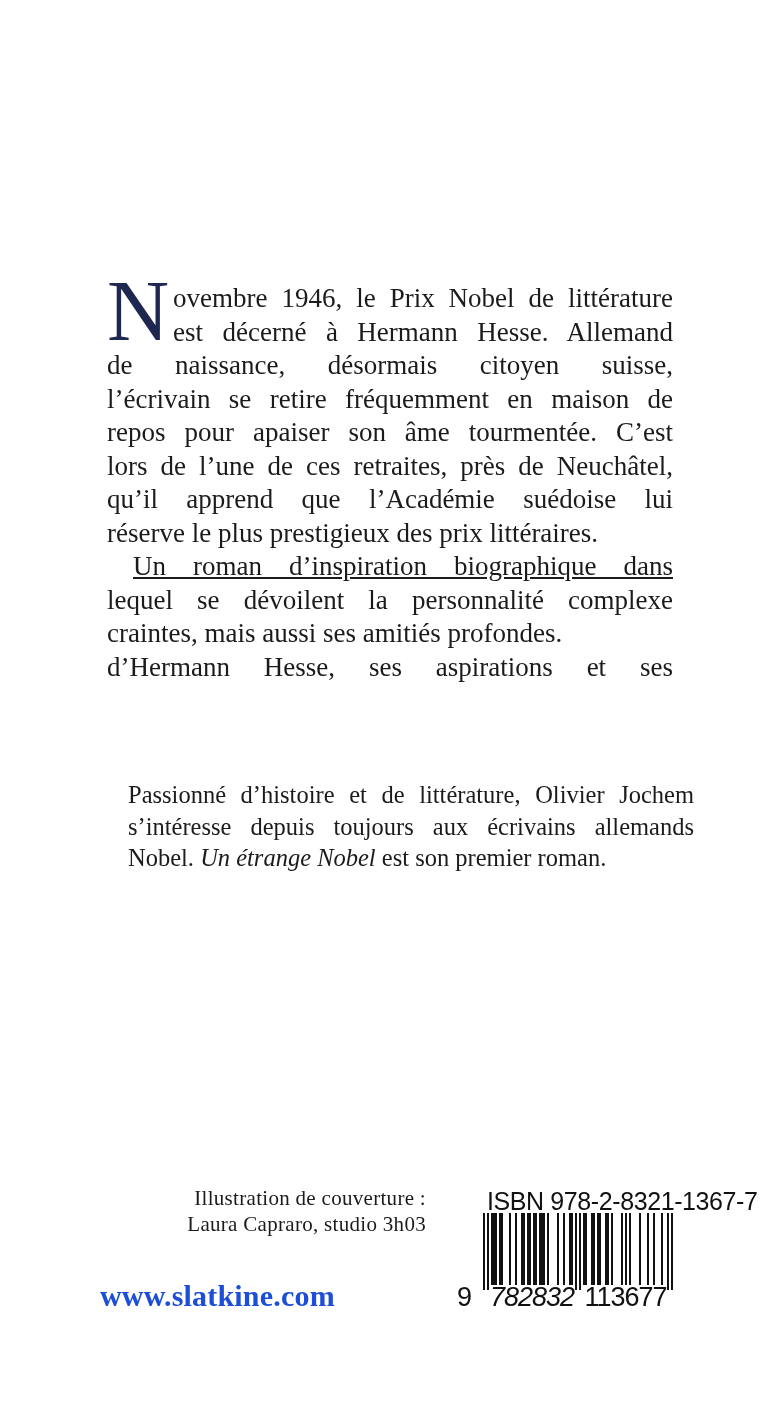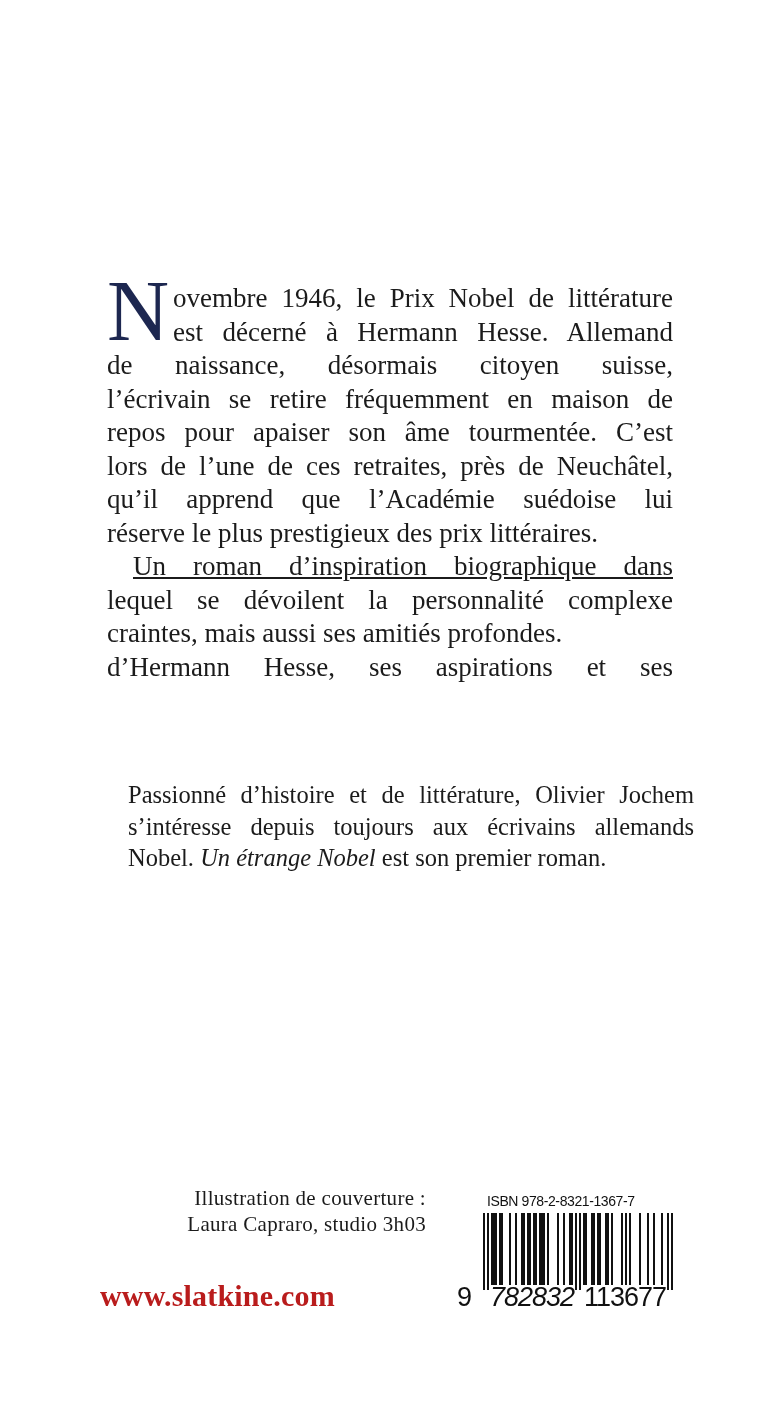--- a/index.html
+++ b/index.html
@@ -41,50 +41,50 @@
   .credit {
     left: 106px; top: 1186px; width: 320px;
     font-size: 21px; line-height: 25.5px;
     letter-spacing: 0.3px;
     text-align: right;
   }
   .website {
     left: 100px; top: 1278px; width: 340px;
     font-size: 30px; line-height: 36px;
     font-weight: 700;
-    color: #b91c1c;
+    color: #1d4ed8;
     letter-spacing: 0.2px;
   }
 
   
   .isbn-label {
     left: 487px; top: 1191px; width: 200px;
     font-family: "Liberation Sans", sans-serif;
-    font-size: 14px; line-height: 21px;
+    font-size: 25px; line-height: 21px;
     letter-spacing: -0.4px;
     color: #111;
     white-space: nowrap;
   }
   .barcode {
     left: 483px; top: 1213px; width: 190px; height: 77px;
   }
   .barcode svg { display: block; }
   .barcode svg rect { fill: #111; }
   .bc-digit {
     position: absolute;
     top: 71px;
     font-family: "Liberation Sans", sans-serif;
     font-size: 27px; line-height: 27px;
     letter-spacing: -1px;
     color: #111;
     white-space: nowrap;
   }
   .bc-d9 { left: -26px; width: 20px; text-align: left; }
   .bc-g1 { left: 7px;  width: 83px; text-align: center; font-style: italic; }
-  .bc-g2 { left: 101px; width: 83px; text-align: left; }
+  .bc-g2 { left: 101px; width: 83px; text-align: center; }
 </style>
 </head>
 <body>
 
 <div class="page">
 
   <div class="abs synopsis">
     <span class="dropcap">N</span>
     <div>
         <div class="ln"><span>ovembre 1946, le Prix Nobel de littérature</span></div>

